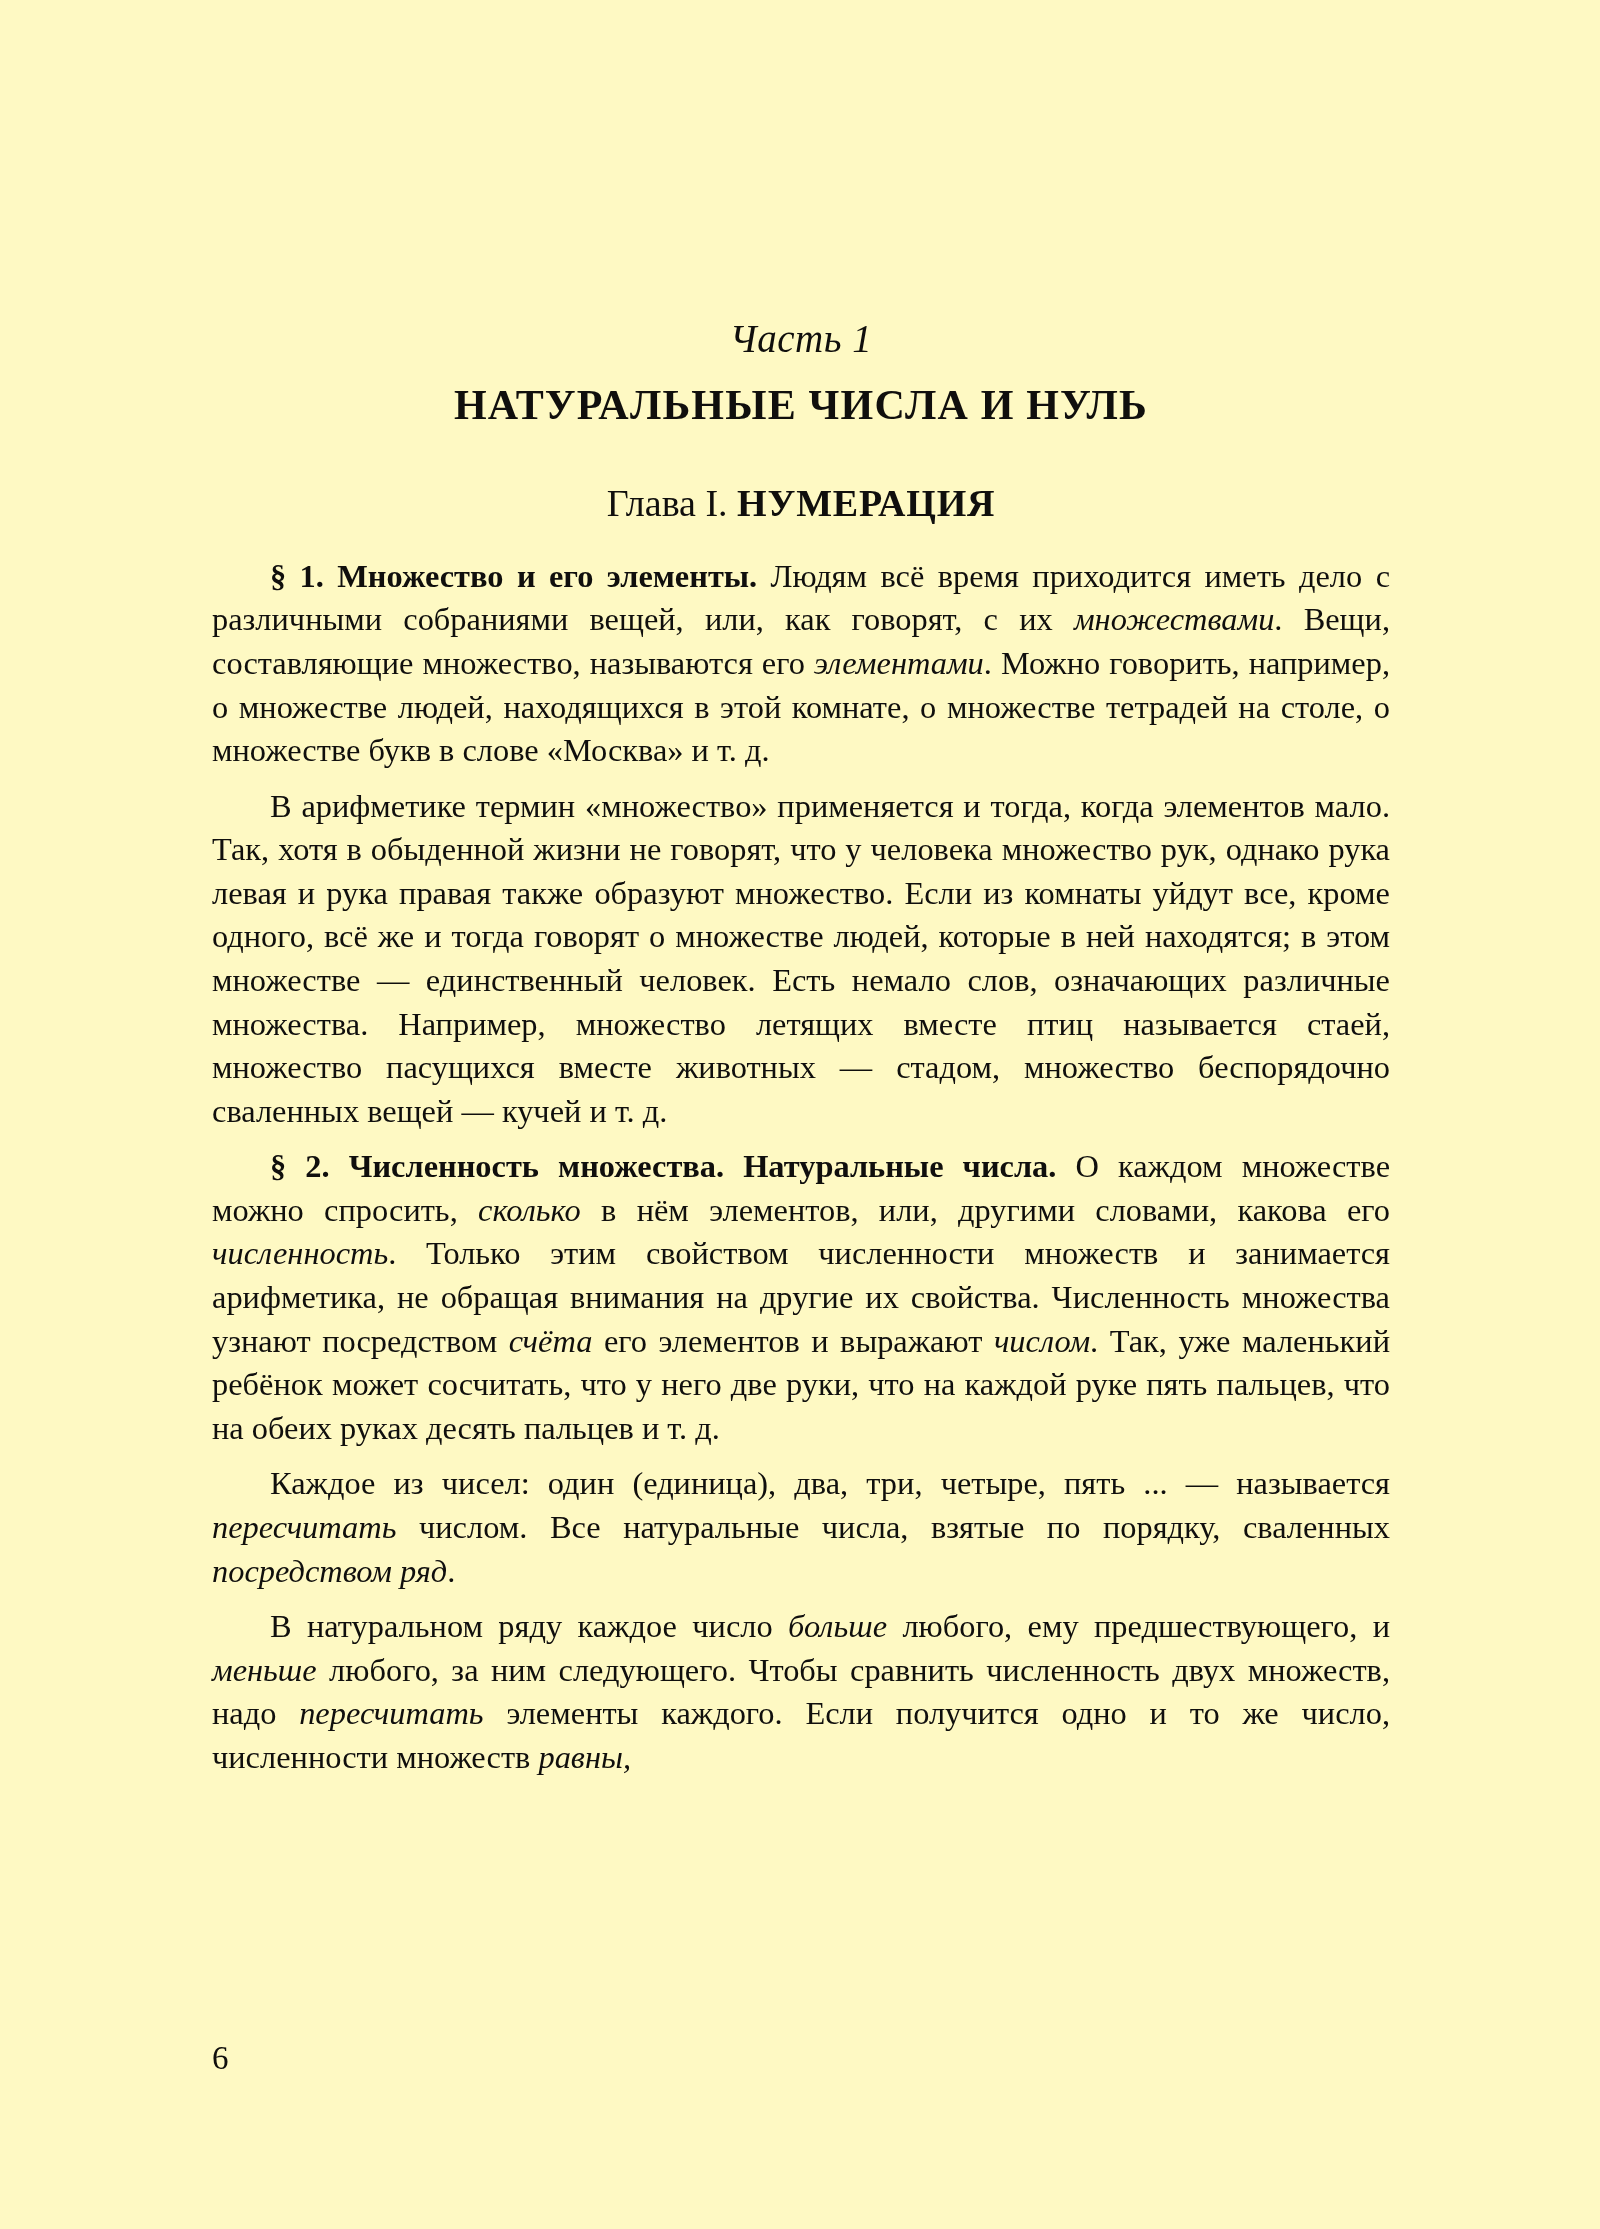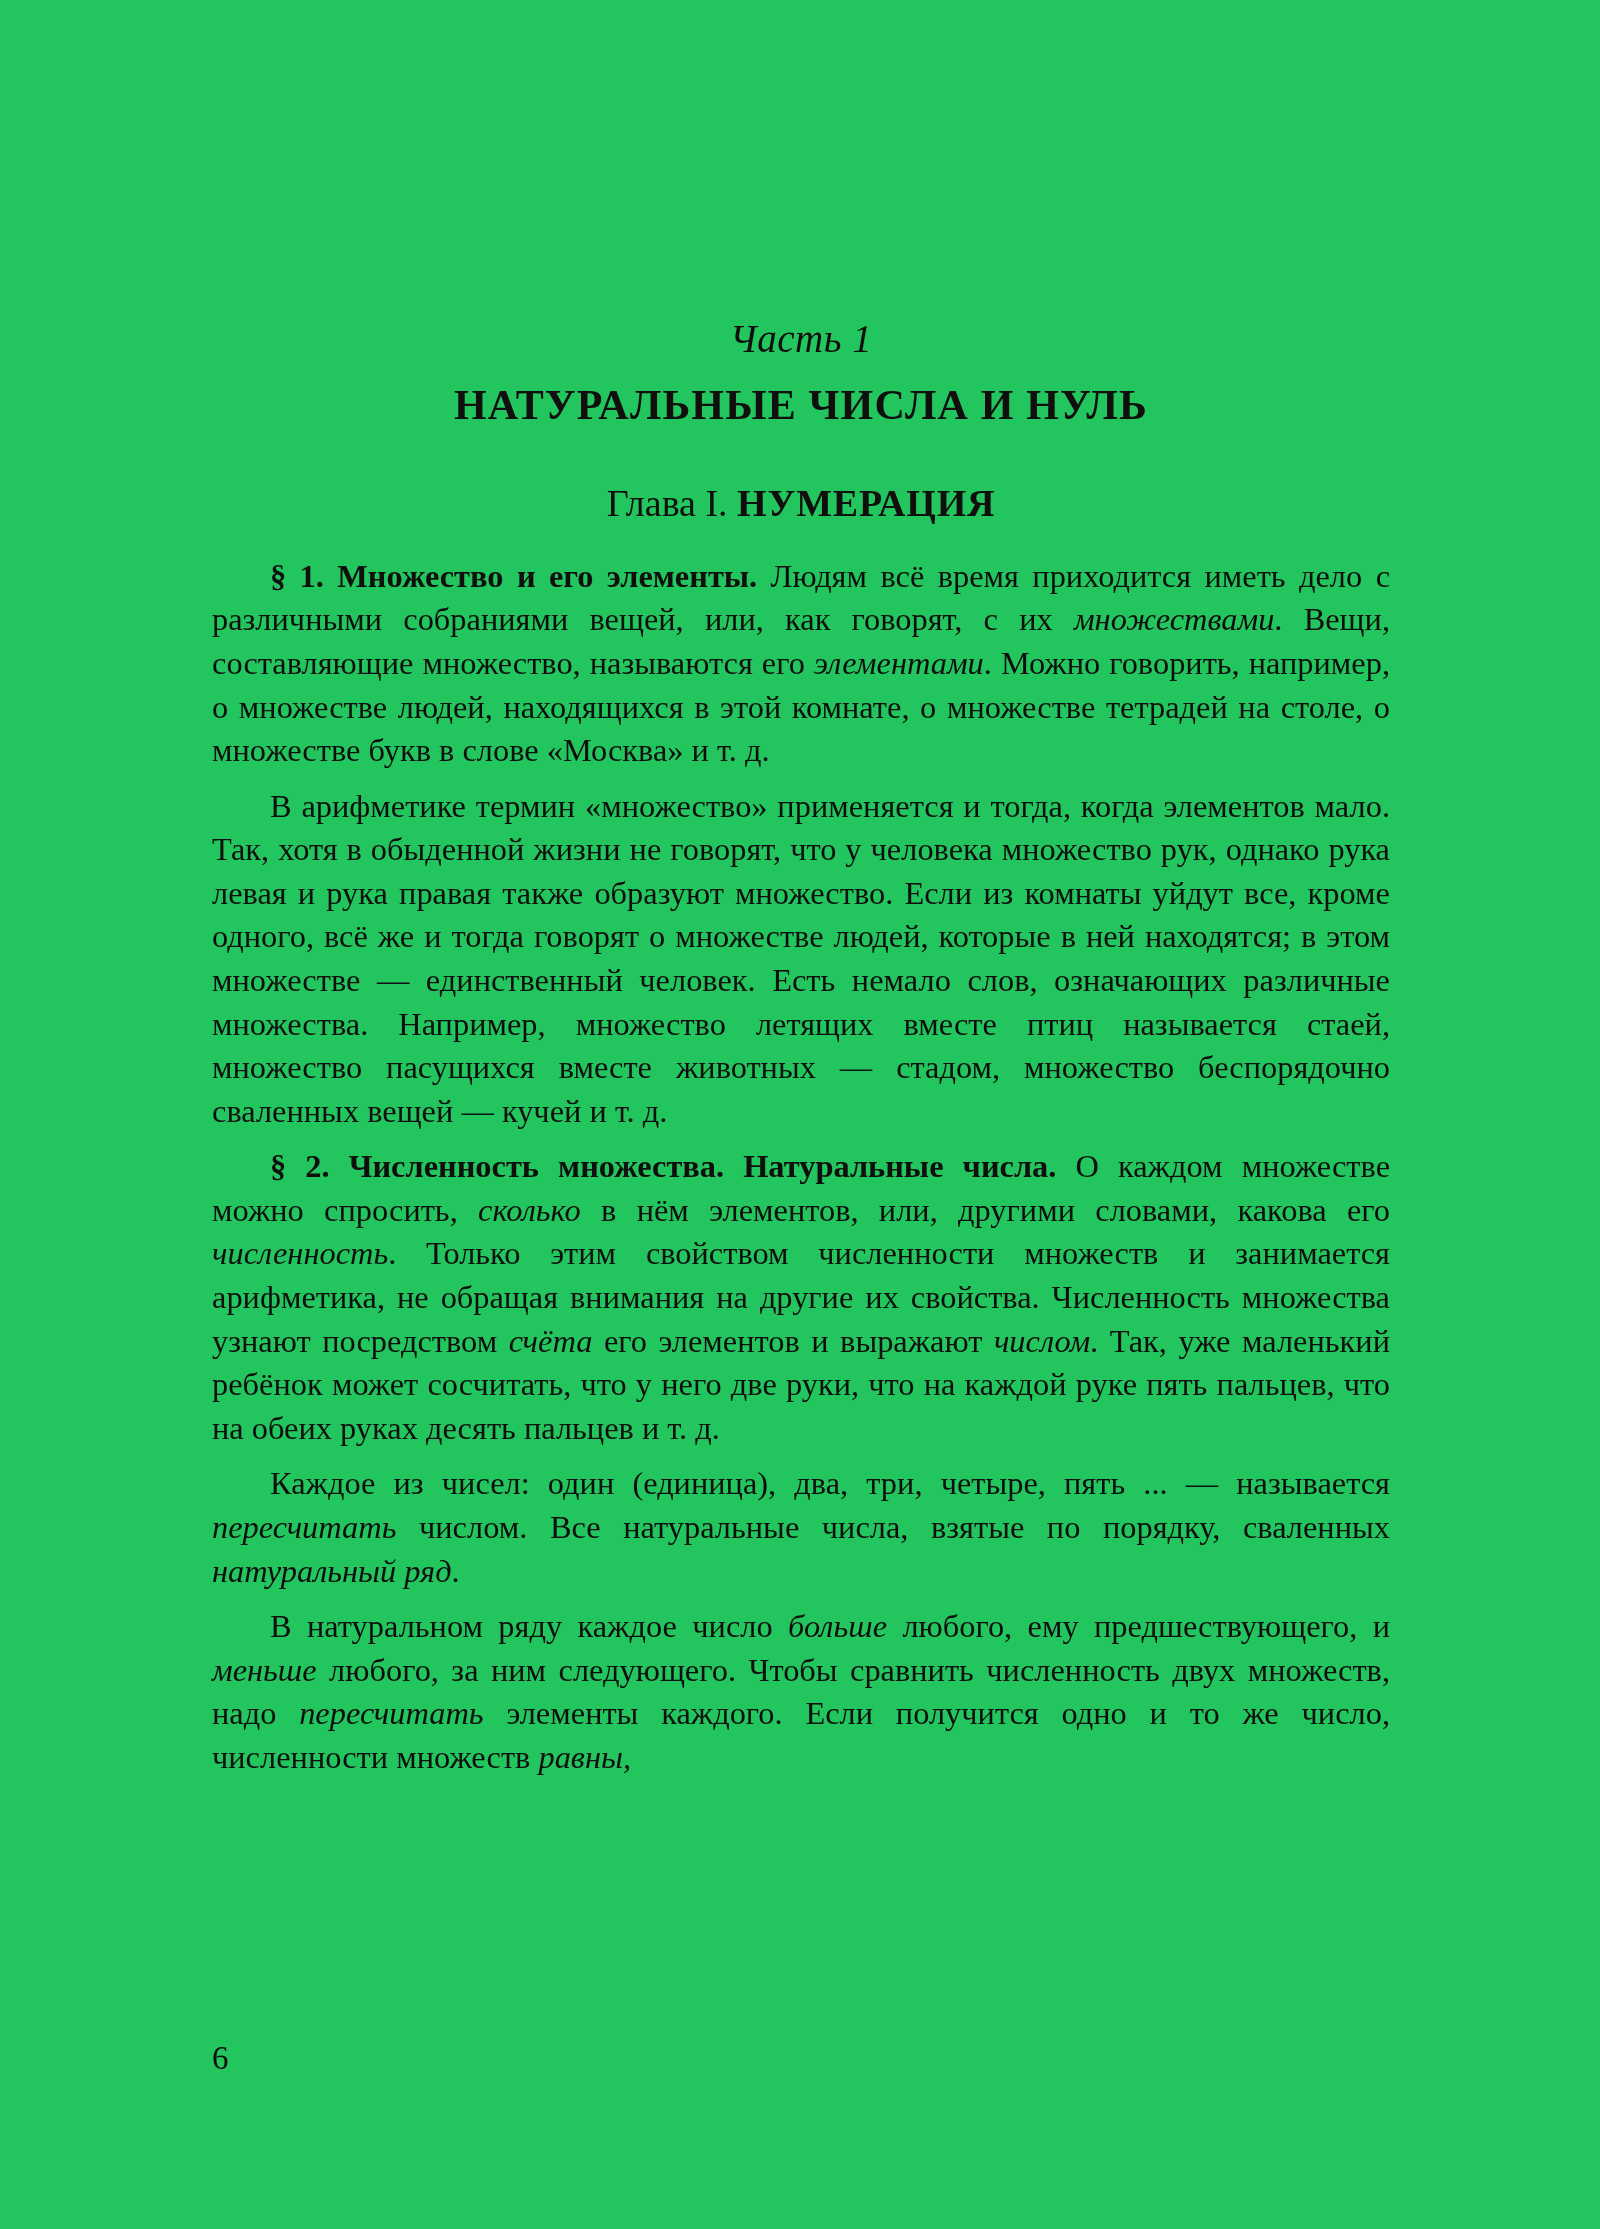--- a/index.html
+++ b/index.html
@@ -4,21 +4,21 @@
 <style>
   html, body {
     margin: 0;
     padding: 0;
     background: #ffffff;
   }
   .page {
     position: relative;
     width: 1600px;
     height: 2229px;
-    background: #22c55e;
+    background: #fef9c3;
     box-sizing: border-box;
     font-family: "Liberation Serif", "DejaVu Serif", serif;
     color: #100f0d;
     overflow: hidden;
   }
   .content {
     position: absolute;
     left: 212px;
     top: 318px;
     width: 1178px;
@@ -90,21 +90,21 @@
 
     <h2 class="chapter-title">
       <span class="chap-word">Глава I.</span>
       <span class="chap-name">НУМЕРАЦИЯ</span>
     </h2>
 
     <div id="paragraphs">
         <p class="body-par"><span class="sect">§ 1. Множество и его элементы.</span><span class=""> Людям всё время приходится иметь дело с различными собраниями вещей, или, как говорят, с их </span><span class="it">множествами</span><span class="">. Вещи, составляющие множество, называются его </span><span class="it">элементами</span><span class="">. Можно говорить, например, о множестве людей, находящихся в этой комнате, о множестве тетрадей на столе, о множестве букв в слове «Москва» и т. д.</span></p>
         <p class="body-par"><span class="">В арифметике термин «множество» применяется и тогда, когда элементов мало. Так, хотя в обыденной жизни не говорят, что у человека множество рук, однако рука левая и рука правая также образуют множество. Если из комнаты уйдут все, кроме одного, всё же и тогда говорят о множестве людей, которые в ней находятся; в этом множестве — единственный человек. Есть немало слов, означающих различные множества. Например, множество летящих вместе птиц называется стаей, множество пасущихся вместе животных — стадом, множество беспорядочно сваленных вещей — кучей и т. д.</span></p>
         <p class="body-par"><span class="sect">§ 2. Численность множества. Натуральные числа.</span><span class=""> О каждом множестве можно спросить, </span><span class="it">сколько</span><span class=""> в нём элементов, или, другими словами, какова его </span><span class="it">численность</span><span class="">. Только этим свойством численности множеств и занимается арифметика, не обращая внимания на другие их свойства. Численность множества узнают посредством </span><span class="it">счёта</span><span class=""> его элементов и выражают </span><span class="it">числом</span><span class="">. Так, уже маленький ребёнок может сосчитать, что у него две руки, что на каждой руке пять пальцев, что на обеих руках десять пальцев и т. д.</span></p>
-        <p class="body-par"><span class="">Каждое из чисел: один (единица), два, три, четыре, пять ... — называется </span><span class="it">пересчитать</span><span class=""> числом. Все натуральные числа, взятые по порядку, сваленных </span><span class="it">натуральный ряд</span><span class="">.</span></p>
+        <p class="body-par"><span class="">Каждое из чисел: один (единица), два, три, четыре, пять ... — называется </span><span class="it">пересчитать</span><span class=""> числом. Все натуральные числа, взятые по порядку, сваленных </span><span class="it">посредством ряд</span><span class="">.</span></p>
         <p class="body-par"><span class="">В натуральном ряду каждое число </span><span class="it">больше</span><span class=""> любого, ему предшествующего, и </span><span class="it">меньше</span><span class=""> любого, за ним следующего. Чтобы сравнить численность двух множеств, надо </span><span class="it">пересчитать</span><span class=""> элементы каждого. Если получится одно и то же число, численности множеств </span><span class="it">равны,</span></p>
       </div>
 
   </div>
 
   <div class="folio">6</div>
 
 </div>
 
 </body></html>

